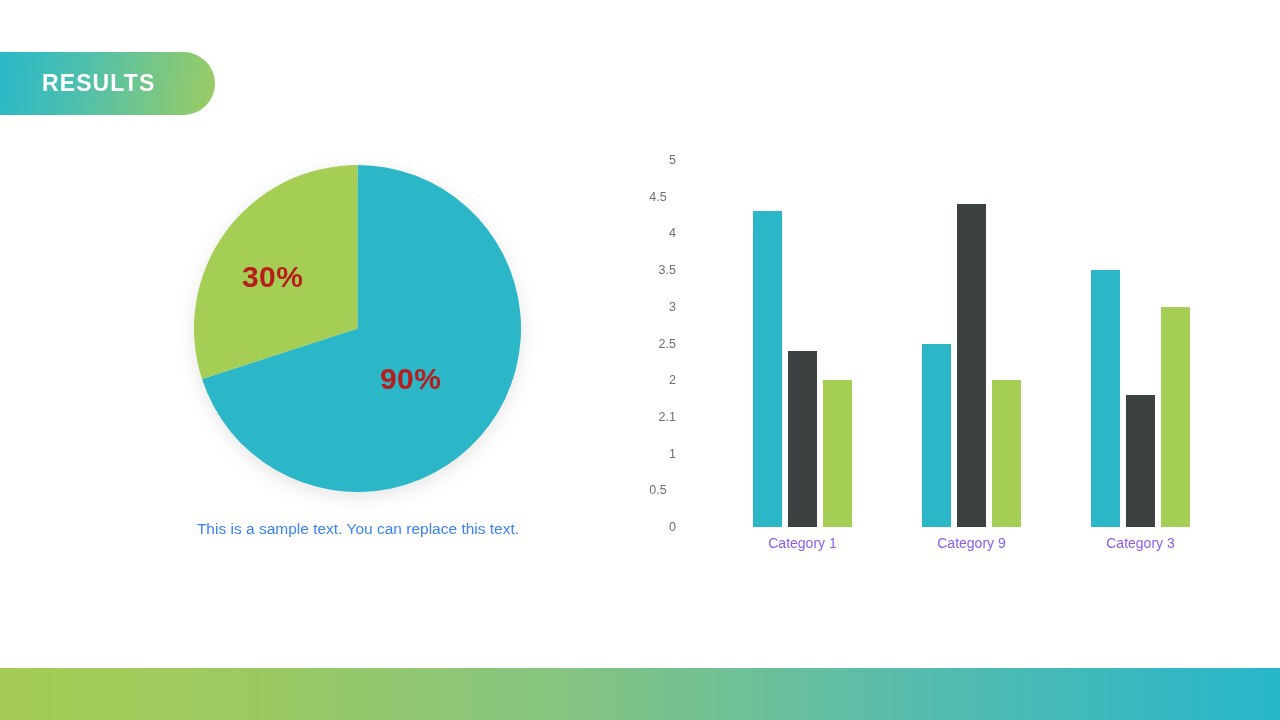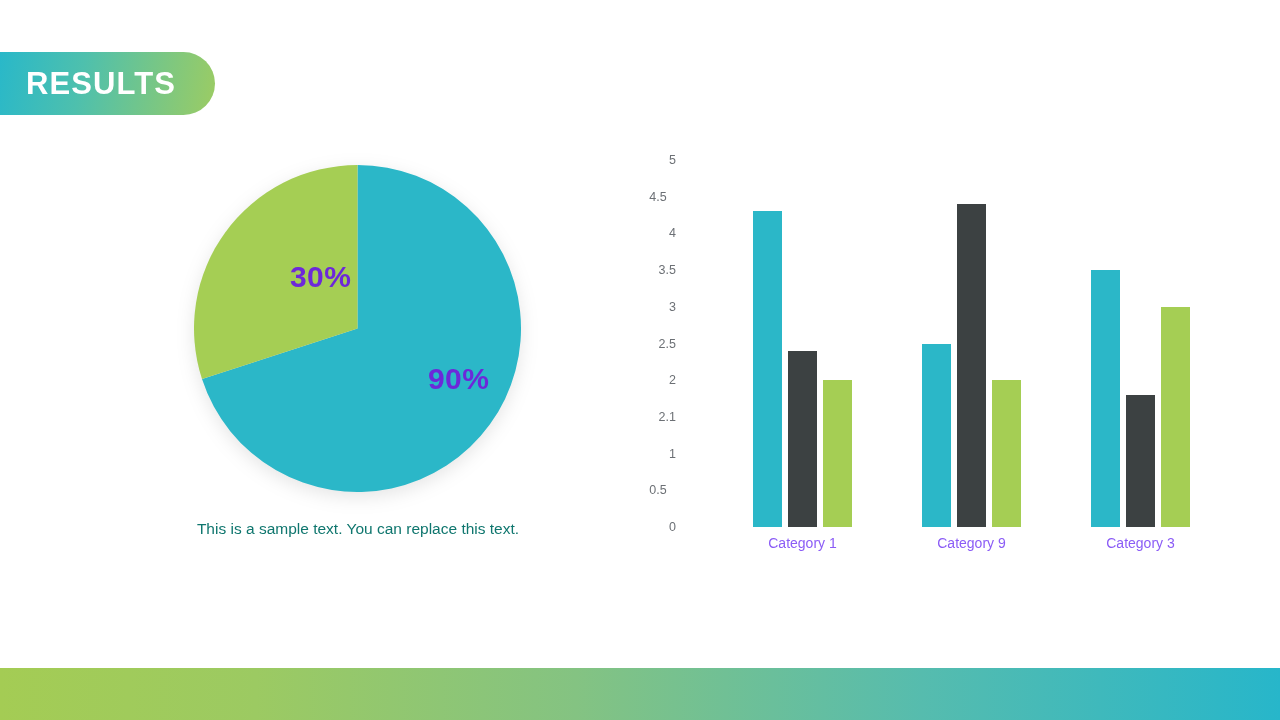--- a/index.html
+++ b/index.html
@@ -19,57 +19,56 @@
   #title-badge {
     position: absolute;
     left: 0; top: 52px;
     width: 215px; height: 63px;
     border-radius: 0 32px 32px 0;
     background: linear-gradient(100deg, #29b8c9 0%, #4ec0ad 38%, #9ccc63 100%);
     display: flex;
     align-items: center;
   }
   #title-badge .badge-text {
-    margin-left: 26px;
+    margin-left: 42px;
     color: #ffffff;
-    font-size: 31px;
+    font-size: 23px;
     font-weight: bold;
     letter-spacing: 1.1px;
   }
 
   
   #pie-block {
     position: absolute;
     left: 194px; top: 165px;
     width: 327px;
   }
   #pie-wrap {
     position: relative;
     width: 327px; height: 327px;
     filter: drop-shadow(0 5px 9px rgba(0,0,0,0.10));
   }
   #pie-svg { display: block; width: 327px; height: 327px; }
   .pie-label {
     position: absolute;
-    color: #6d28d9;
+    color: #b91c1c;
     font-size: 30px;
     font-weight: bold;
     letter-spacing: 0.4px;
     white-space: nowrap;
-    margin-left: 48px;
   }
   #pie-label-0 { left: 186px; top: 197px; }
   #pie-label-1 { left: 48px;  top: 95px;  }
 
   #pie-caption {
     position: absolute;
     left: -16px; top: 352px;
     width: 360px;
     text-align: center;
-    color: #0f766e;
+    color: #3b82f6;
     font-size: 15.5px;
     line-height: 23px;
   }
 
   
   #bar-block {
     position: absolute;
     left: 640px; top: 160px;
     width: 560px; height: 400px;
   }

